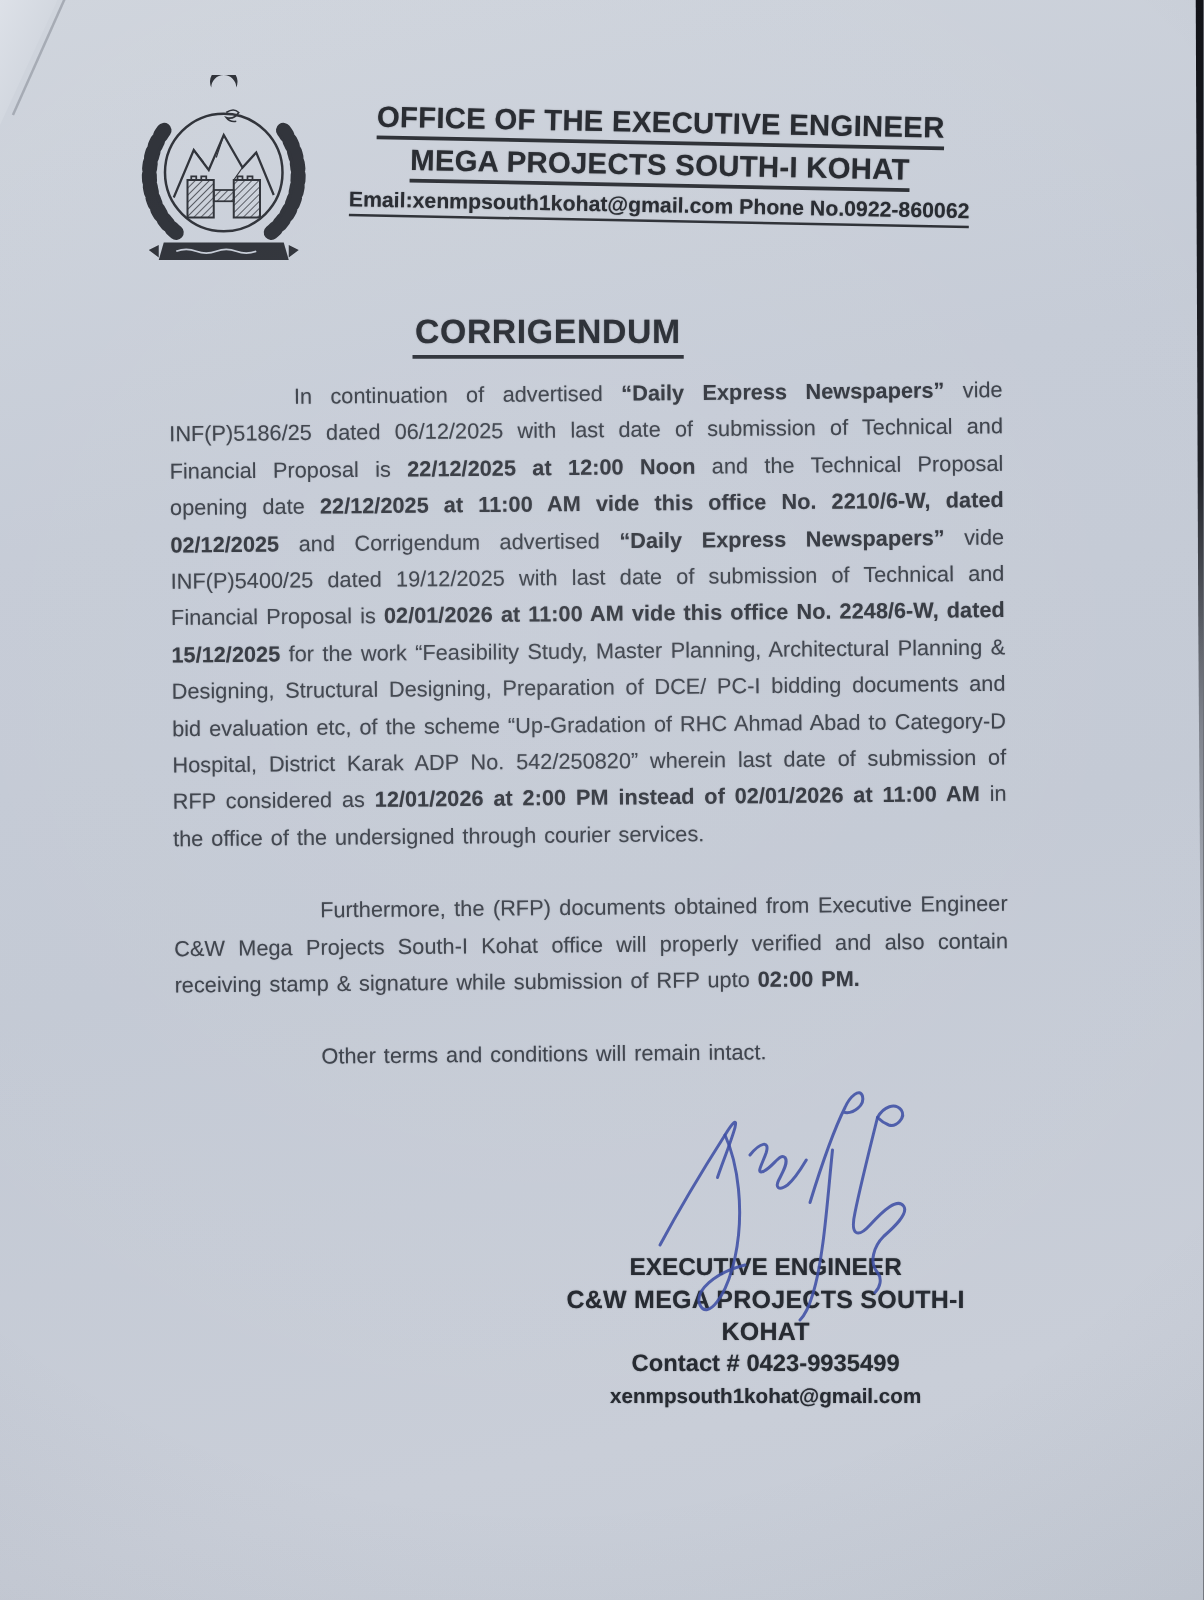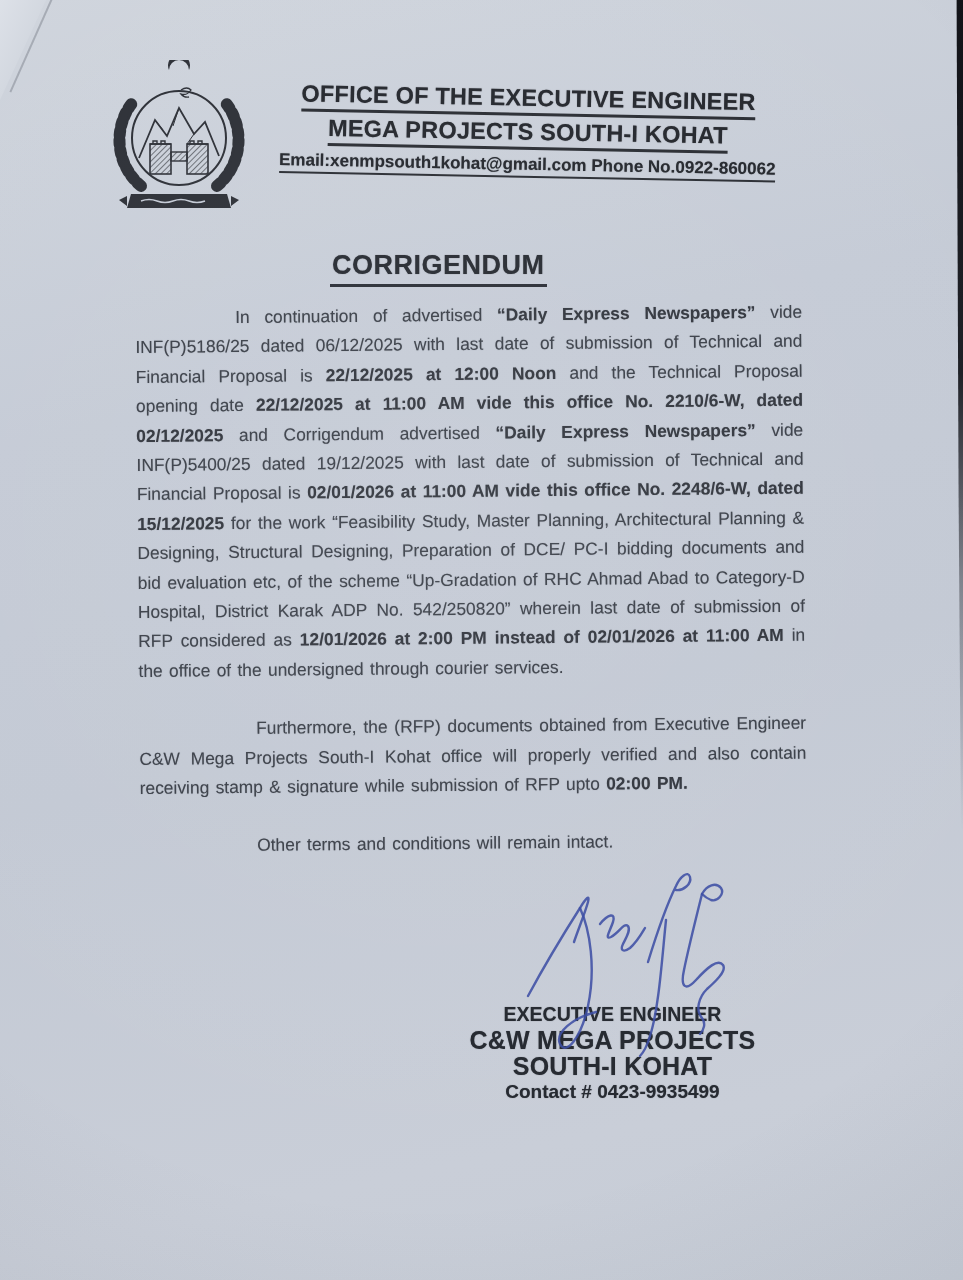--- a/index.html
+++ b/index.html
@@ -66,21 +66,21 @@
   .b{font-weight:bold;color:#31353d;}
 
   
   .sig-ink{position:absolute;left:516px;top:858px;width:240px;height:215px;z-index:3;}
   .sig-ink path{fill:none;stroke:#3f50a5;stroke-width:2.4;stroke-linecap:round;stroke-linejoin:round;opacity:.88;}
   .sig-block{
     position:absolute;left:420px;top:970px;width:385px;text-align:center;z-index:2;
     color:#272b32;font-weight:bold;text-shadow:0 0 1px rgba(39,43,50,.55);margin-top:32px;
   }
   .sig-l1{font-size:19.5px;line-height:25px;}
-  .sig-l2{font-size:25px;line-height:26px;letter-spacing:.2px;}
+  .sig-l2{font-size:20px;line-height:26px;letter-spacing:.2px;}
   .sig-l3{font-size:19px;line-height:26px;}
   .sig-l4{font-size:16.5px;line-height:25px;}
 
   
   .emblem-dark{stroke:#2d3037;fill:none;}
 </style>
 </head>
 <body>
 
 <div class="stage">
@@ -147,16 +147,17 @@
     <path d="M150,62 C146,100 143,150 134,178 C131,188 127,195 124,198"></path>
 
     <path d="M186,36 C191,27 200,24 205,30 C209,36 201,44 195,42 C190,40 187,37 186,36"></path>
     <path d="M186,36 C180,60 172,92 168,112 C164,130 170,133 180,122 C191,110 202,100 207,107 C211,113 199,124 191,131 C183,139 179,152 186,160 C190,165 188,172 184,176"></path>
   </svg>
 
   <div class="sig-block">
     <div class="sig-l1">EXECUTIVE ENGINEER</div>
     <div class="sig-l2">C&amp;W MEGA PROJECTS SOUTH-I KOHAT</div>
     <div class="sig-l3">Contact # 0423-9935499</div>
+    <div class="sig-l4">xenmpsouth1kohat@gmail.com</div>
   </div>
 
   <div class="vignette"></div>
 </div>
 
 </body></html>

